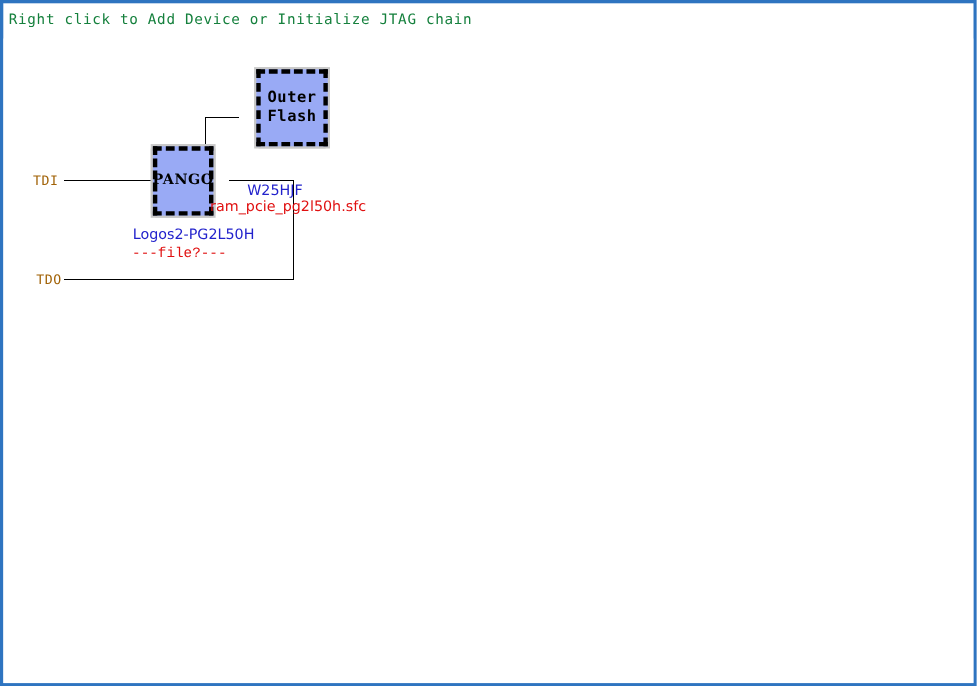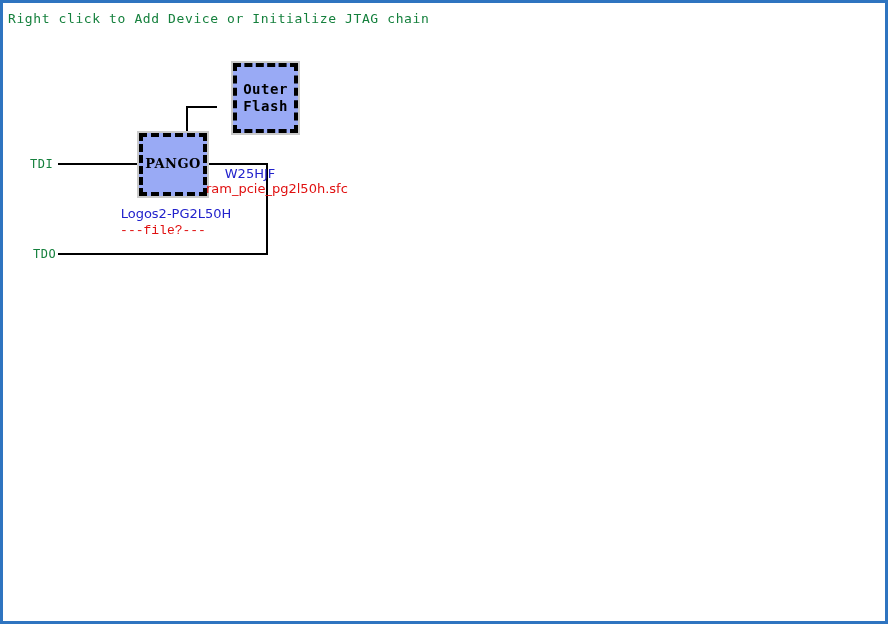--- a/index.html
+++ b/index.html
@@ -96,21 +96,21 @@
   }
   .cap.part    { color: #2222cc; }
   .cap.file    { color: #e01010; }
   .cap.center  { transform: translateX(-50%); }
 
   
   .port {
     position: absolute;
     font-family: "DejaVu Sans Mono", "Liberation Mono", monospace;
     font-size: 12px;
-    color: #15803d;
+    color: #a16207;
     letter-spacing: 0.5px;
     z-index: 5;
     white-space: nowrap;
   }
 </style>
 </head>
 <body>
 
 <div id="app">
 
@@ -130,22 +130,22 @@
     </svg>
 
     <div class="port" style="left:27px; top:122px;">TDI</div>
     <div class="port" style="left:30px; top:212px;">TDO</div>
 
     <div class="device flash" style="left:214px; top:28px; width:65px; height:70px;margin-left:16px;">
       <span class="device-label">Outer
 Flash</span>
     </div>
     <div class="cap part center" style="left:247px; top:131px;">W25HJF</div>
-    <div class="cap file" style="left:203px; top:146px;">ram_pcie_pg2l50h.sfc</div>
+    <div class="cap file" style="left:188px; top:146px;">ram_pcie_pg2l50h.sfc</div>
 
-    <div class="device fpga" style="left:136px; top:98px; width:68px; height:63px;">
+    <div class="device fpga" style="left:136px; top:98px; width:55px; height:63px;">
       <span class="device-label">PANGO</span>
     </div>
     <div class="cap part center" style="left:173px; top:171px;">Logos2-PG2L50H</div>
     <div class="cap file center" style="left:160px; top:188px;font-family:Liberation Mono, monospace;">---file?---</div>
 
   </div>
 </div>
 
 </body></html>

